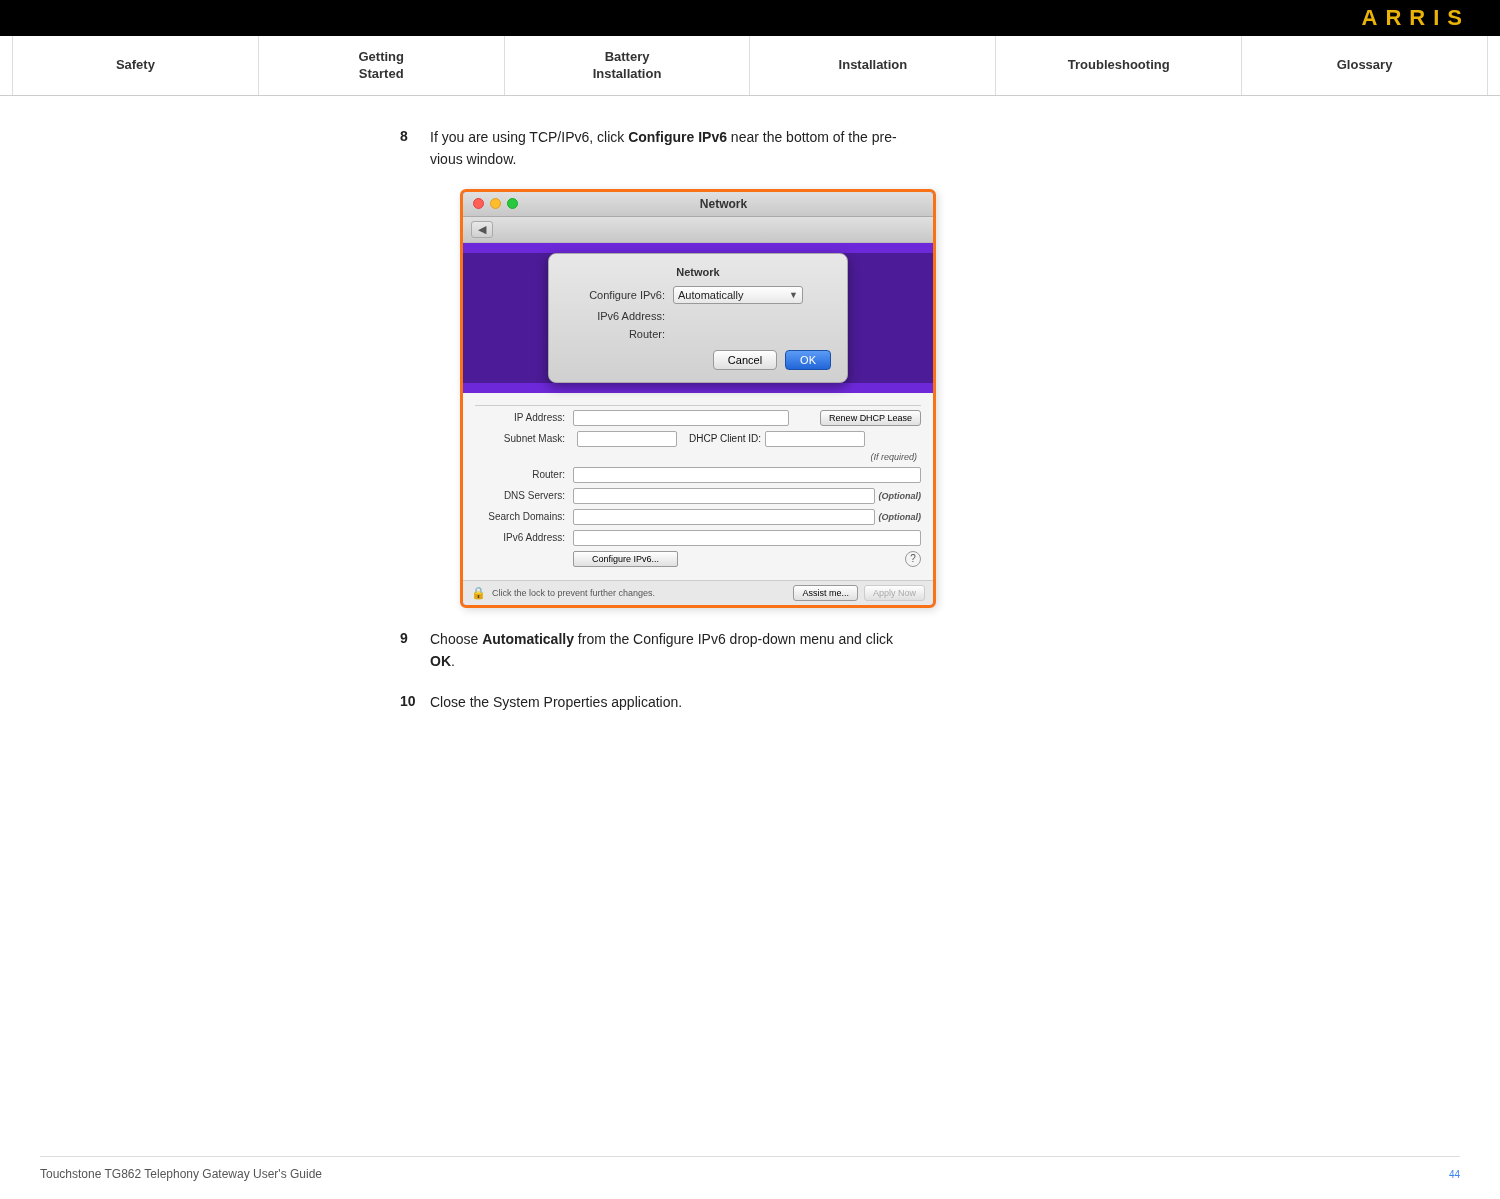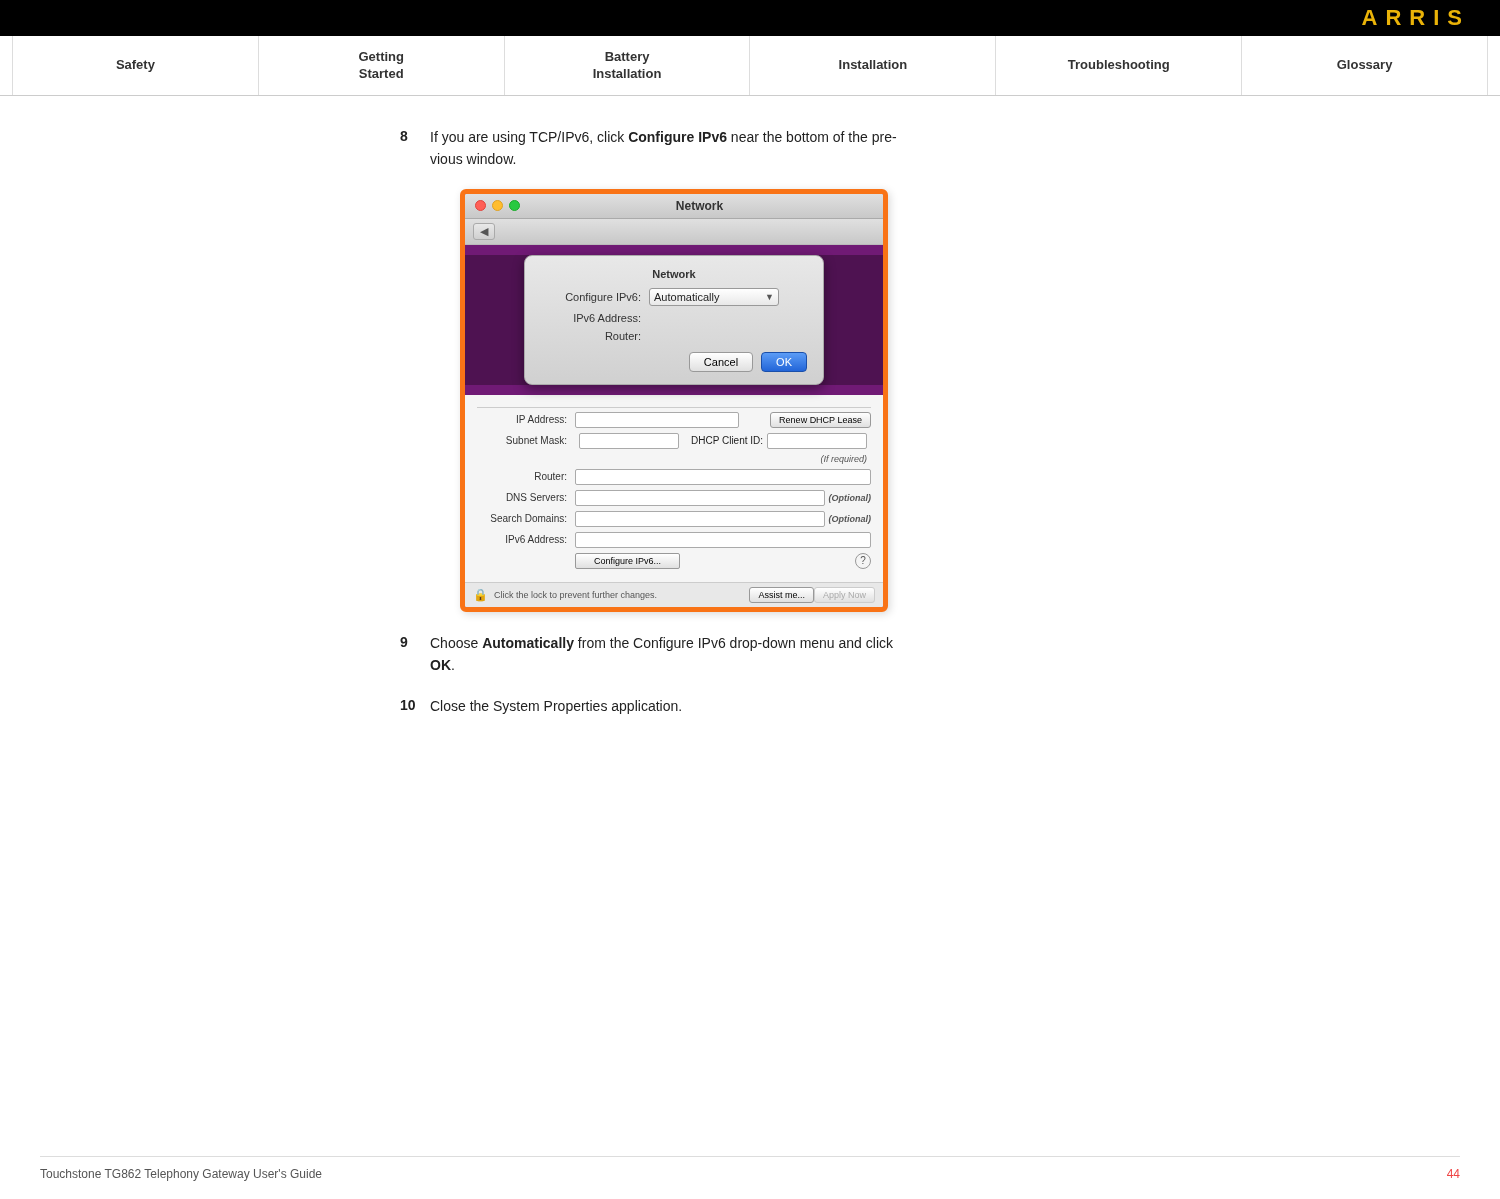--- a/index.html
+++ b/index.html
@@ -74,25 +74,25 @@
       font-size: 14px;
       line-height: 1.6;
     }
     .step-text b {
       font-weight: bold;
     }
 
     
     .screenshot-container {
       margin: 16px 0 20px 30px;
-      border: 5px solid #f97316;
+      border: 3px solid #f97316;
       border-radius: 6px;
       overflow: hidden;
-      width: 428px;
-      background: #701a75;
+      width: 476px;
+      background: #6d28d9;
       box-shadow: 2px 2px 8px rgba(0,0,0,0.15);
     }
 
     
     .mac-titlebar {
       background: linear-gradient(to bottom, #e0e0e0, #c8c8c8);
       padding: 5px 10px;
       display: flex;
       align-items: center;
       gap: 6px;
@@ -266,20 +266,21 @@
       border-top: 1px solid #ccc;
       gap: 6px;
       font-size: 9px;
       color: #555;
     }
     .lock-icon {
       font-size: 12px;
     }
     .bottom-btns {
       display: flex;
+      gap: 6px;
       margin-left: auto;
     }
     .bottom-btn {
       padding: 2px 8px;
       font-size: 9px;
       border: 1px solid #999;
       border-radius: 3px;
       background: linear-gradient(to bottom, #fff, #e0e0e0);
       cursor: pointer;
     }
@@ -475,17 +476,17 @@
       <span class="step-num" style="font-weight:bold; min-width:30px;">10</span>
       <span class="step-text">Close the System Properties application.</span>
     </div>
 
   </div>
 
   <div style="position: absolute; bottom: 18px; left: 0; right: 0;">
     <div style="height:1px; background:#ddd; margin: 0 40px 10px 40px;"></div>
     <div class="footer-container">
       <span style="font-size:12px; color:#555;">Touchstone TG862 Telephony Gateway User's Guide</span>
-      <span style="font-size:12px; color:#ef4444;">44</span>
+      <span style="font-size:10px; color:#3b82f6;">44</span>
     </div>
   </div>
 
 </div>
 
 </body></html>

